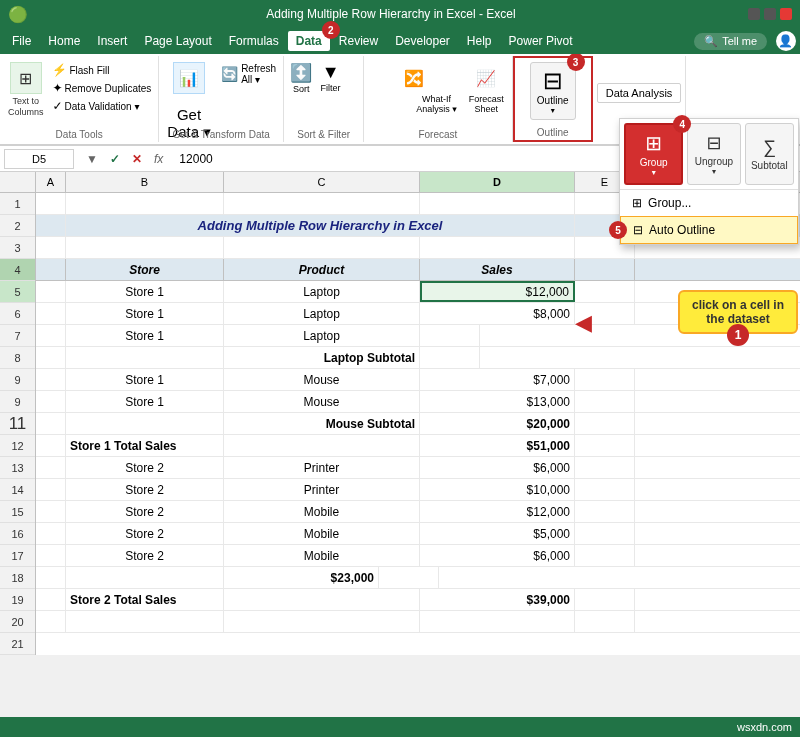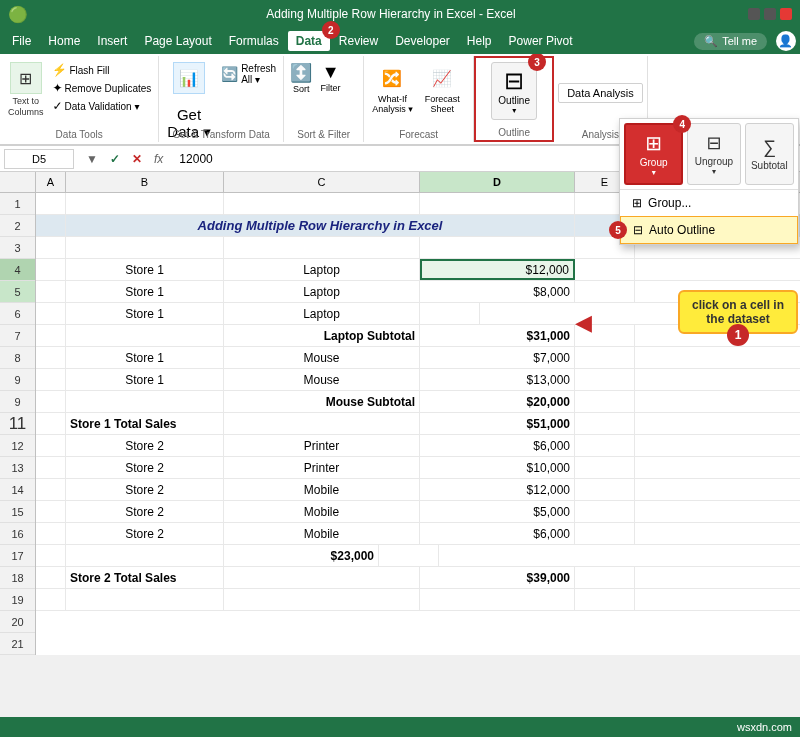--- a/index.html
+++ b/index.html
@@ -104,21 +104,21 @@
             <div style="font-size:9px;">Filter</div>
           </div>
         </div>
         <div style="font-size:10px; color:#666; text-align:center; position:absolute; bottom:2px; left:0; right:0;">Sort &amp; Filter</div>
       </div>
 
       <div style="display:flex; flex-direction:column; border-right:1px solid #e0e0e0; padding:0 4px; position:relative; min-width:110px;">
         <div style="display:flex; align-items:flex-start; gap:4px; flex:1; padding-top:4px; padding-bottom:16px;">
           <div style="display:flex; flex-direction:column; align-items:center; padding:2px 4px; cursor:pointer; font-size:10px; text-align:center;">
             <div style="width:32px; height:32px; display:flex; align-items:center; justify-content:center; font-size:16px;">🔀</div>
-            <div style="font-size:9px;">What-If<br>Analysis ▾</div>
+            <div style="font-size:9px;margin-left:44px;">What-If<br>Analysis ▾</div>
           </div>
           <div style="display:flex; flex-direction:column; align-items:center; padding:2px 4px; cursor:pointer; font-size:10px; text-align:center;">
             <div style="width:32px; height:32px; display:flex; align-items:center; justify-content:center; font-size:16px;">📈</div>
             <div style="font-size:9px;">Forecast<br>Sheet</div>
           </div>
         </div>
         <div style="font-size:10px; color:#666; text-align:center; position:absolute; bottom:2px; left:0; right:0;">Forecast</div>
       </div>
 
       <div style="display:flex; flex-direction:column; border-right:1px solid #e0e0e0; padding:0 4px; position:relative; min-width:80px; border:2px solid #c62828;">
@@ -247,20 +247,33 @@
         </div>
 
         <div style="display:flex; border-bottom:1px solid #e8e8e8; height:22px;">
           <div style="width:30px; border-right:1px solid #e8e8e8;"></div>
           <div style="width:158px; border-right:1px solid #e8e8e8;"></div>
           <div style="width:196px; border-right:1px solid #e8e8e8;"></div>
           <div style="width:155px; border-right:1px solid #e8e8e8;"></div>
           <div style="width:60px; border-right:1px solid #e8e8e8;"></div>
         </div>
 
+        <div style="display:flex; border-bottom:1px solid #c0c0c0; height:22px; background:#dde8f0;">
+          <div style="width:30px; border-right:1px solid #c0c0c0; background:#dde8f0;"></div>
+          <div style="width:158px; border-right:1px solid #c0c0c0; padding:0 4px; font-size:12px; display:flex; align-items:center; justify-content:center; font-weight:bold; font-style:italic; background:#dde8f0;">
+              <span>Store</span>
+            </div>
+          <div style="width:196px; border-right:1px solid #c0c0c0; padding:0 4px; font-size:12px; display:flex; align-items:center; justify-content:center; font-weight:bold; font-style:italic; background:#dde8f0;">
+              <span>Product</span>
+            </div>
+          <div style="width:155px; border-right:1px solid #c0c0c0; padding:0 4px; font-size:12px; display:flex; align-items:center; justify-content:center; font-weight:bold; font-style:italic; background:#dde8f0;">
+              <span>Sales</span>
+            </div>
+          <div style="width:60px; border-right:1px solid #c0c0c0; background:#dde8f0;"></div>
+        </div>
 
         <div style="display:flex; border-bottom:1px solid #e8e8e8; height:22px;">
           <div style="width:30px; border-right:1px solid #e8e8e8;"></div>
           <div style="width:158px; border-right:1px solid #e8e8e8; padding:0 4px; font-size:12px; display:flex; align-items:center; justify-content:center;">
               <span>Store 1</span>
             </div>
           <div style="width:196px; border-right:1px solid #e8e8e8; padding:0 4px; font-size:12px; display:flex; align-items:center; justify-content:center;">
               <span>Laptop</span>
             </div>
           <div style="width:155px; border-right:2px solid #217346; border-left:2px solid #217346; border-top:2px solid #217346; border-bottom:2px solid #217346; padding:0 4px; font-size:12px; display:flex; align-items:center; justify-content:flex-end; background:#e8f5e9;">
@@ -291,23 +304,20 @@
               <span>Laptop</span>
             </div>
           <div style="width:60px; border-right:1px solid #e8e8e8;"></div>
         </div>
 
         <div style="display:flex; border-bottom:1px solid #e8e8e8; height:22px;">
           <div style="width:30px; border-right:1px solid #e8e8e8;"></div>
           <div style="width:158px; border-right:1px solid #e8e8e8; padding:0 4px;"></div>
           <div style="width:196px; border-right:1px solid #e8e8e8; padding:0 4px; font-size:12px; display:flex; align-items:center; justify-content:flex-end; font-weight:bold;">
               <span>Laptop Subtotal</span>
-            </div>
-          <div style="width:155px; border-right:1px solid #e8e8e8; padding:0 4px; font-size:12px; display:flex; align-items:center; justify-content:flex-end; font-weight:bold;">
-              <span>$31,000</span>
             </div>
           <div style="width:60px; border-right:1px solid #e8e8e8;"></div>
         </div>
         <div style="display:flex; border-bottom:1px solid #e8e8e8; height:22px;">
           <div style="width:30px; border-right:1px solid #e8e8e8;"></div>
           <div style="width:158px; border-right:1px solid #e8e8e8; padding:0 4px; font-size:12px; display:flex; align-items:center; justify-content:center;">
               <span>Store 1</span>
             </div>
           <div style="width:196px; border-right:1px solid #e8e8e8; padding:0 4px; font-size:12px; display:flex; align-items:center; justify-content:center;">
               <span>Mouse</span>

